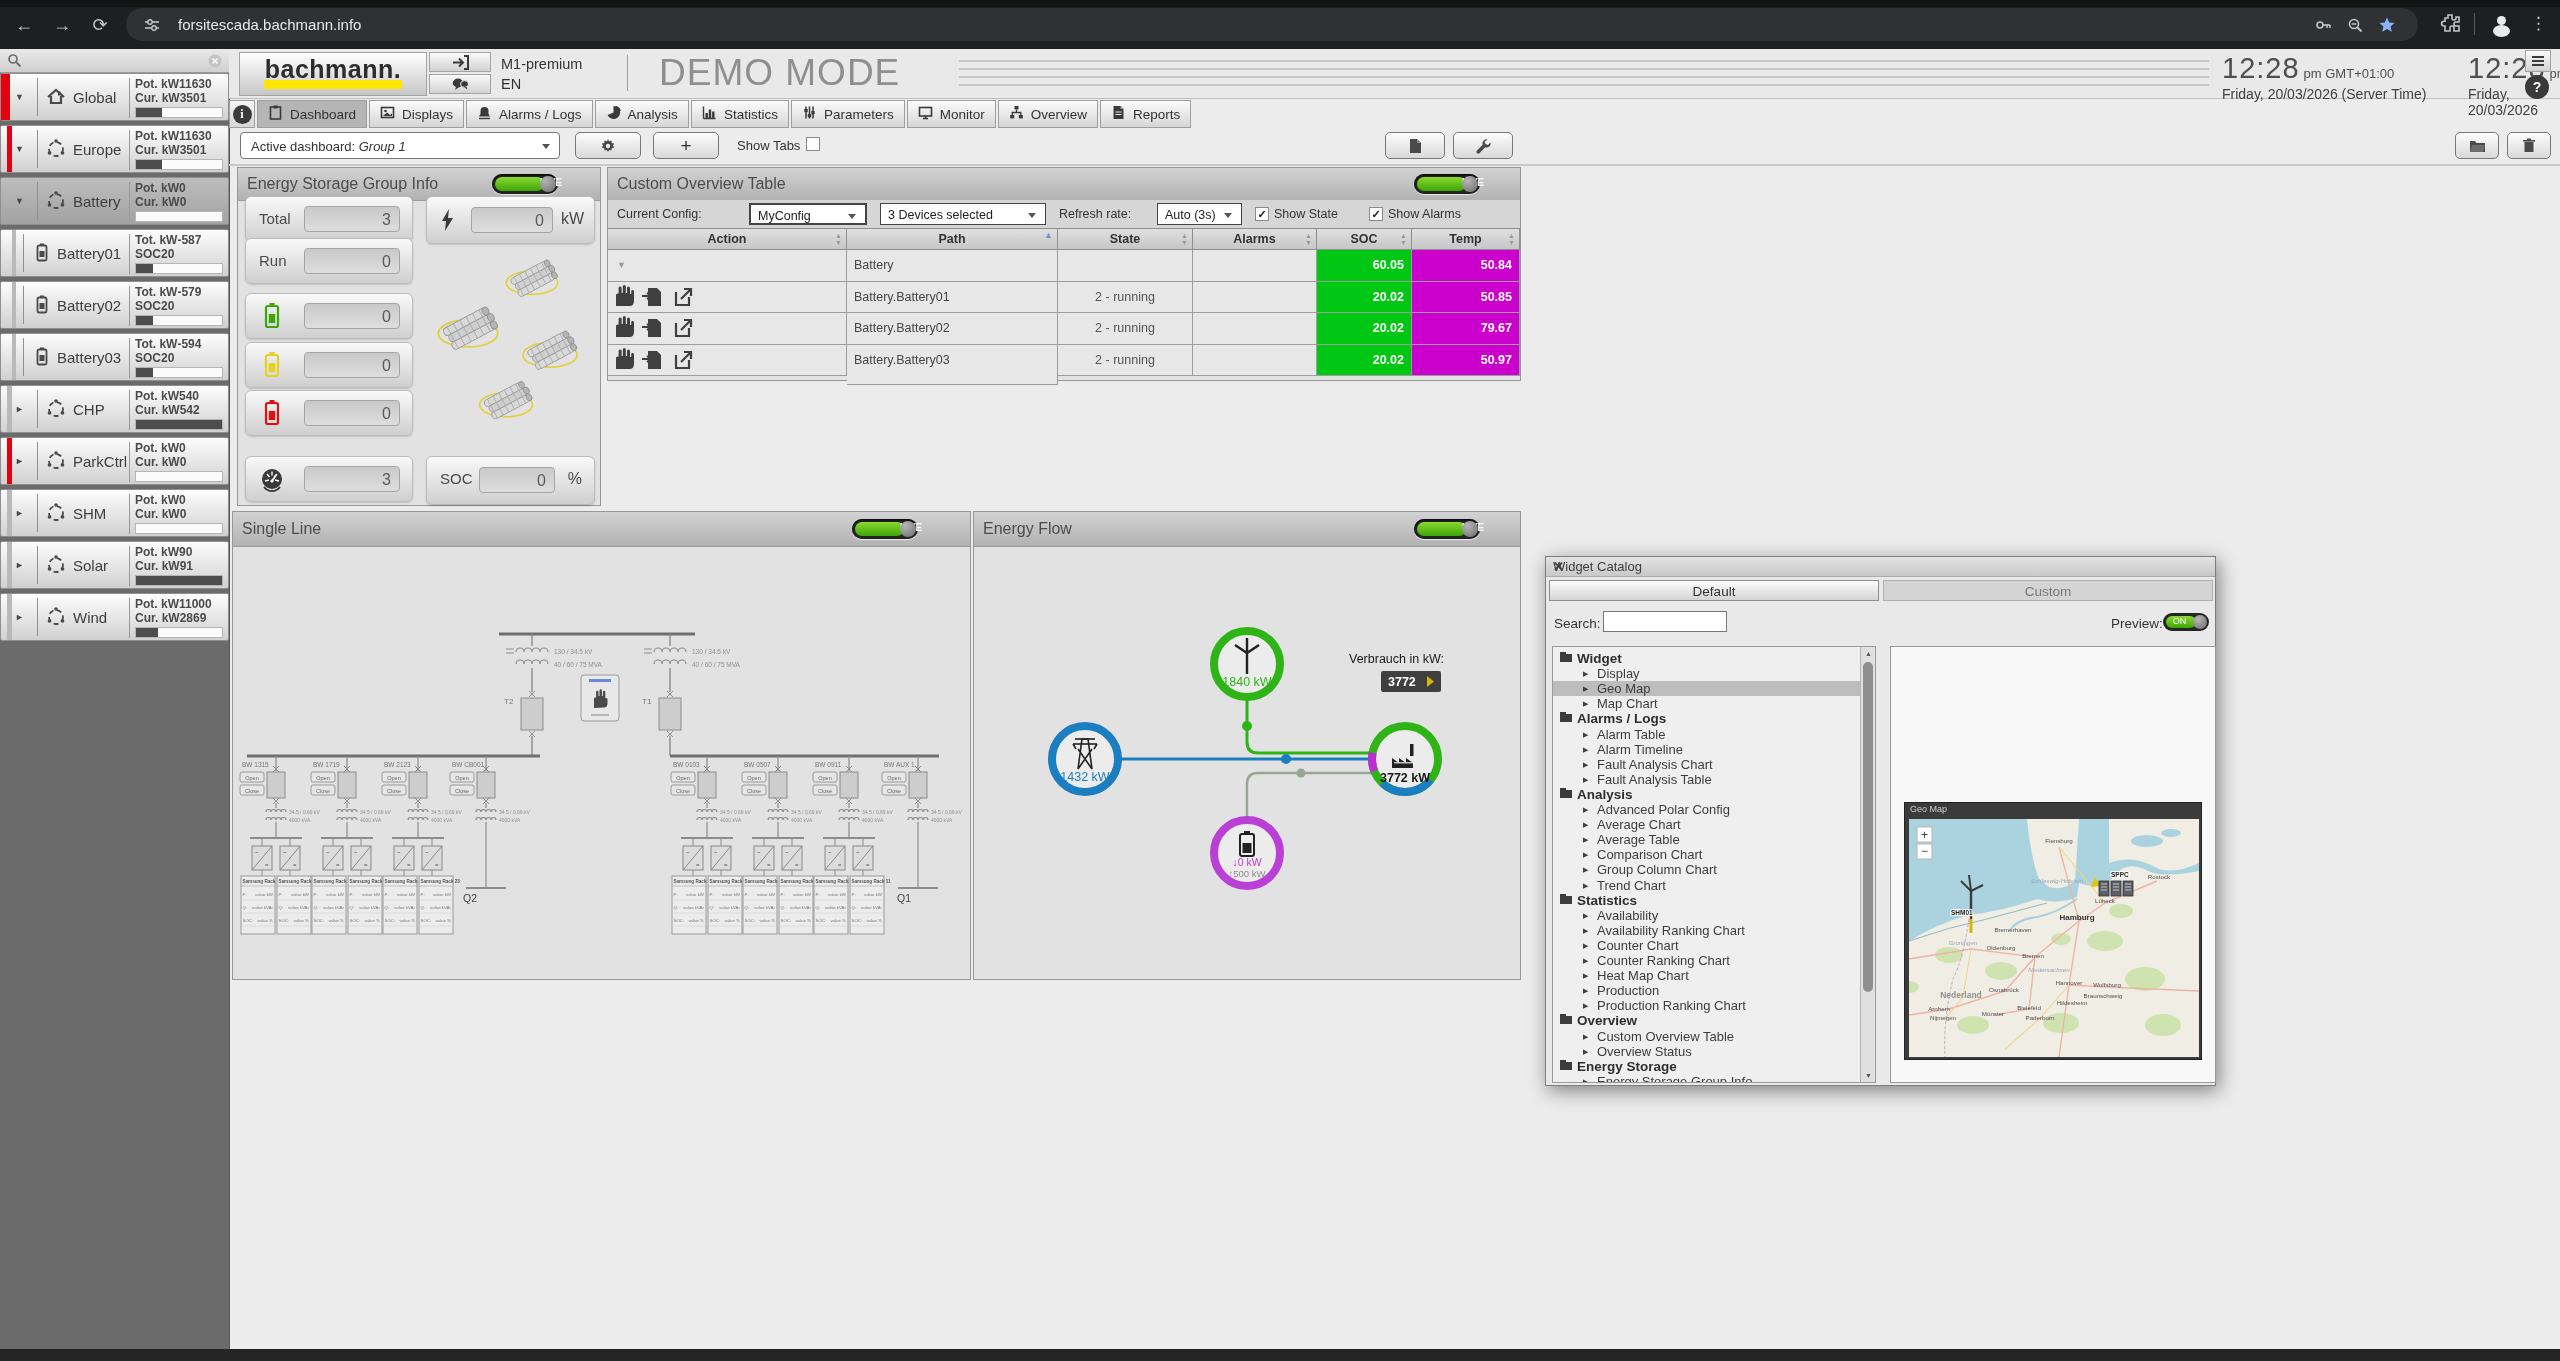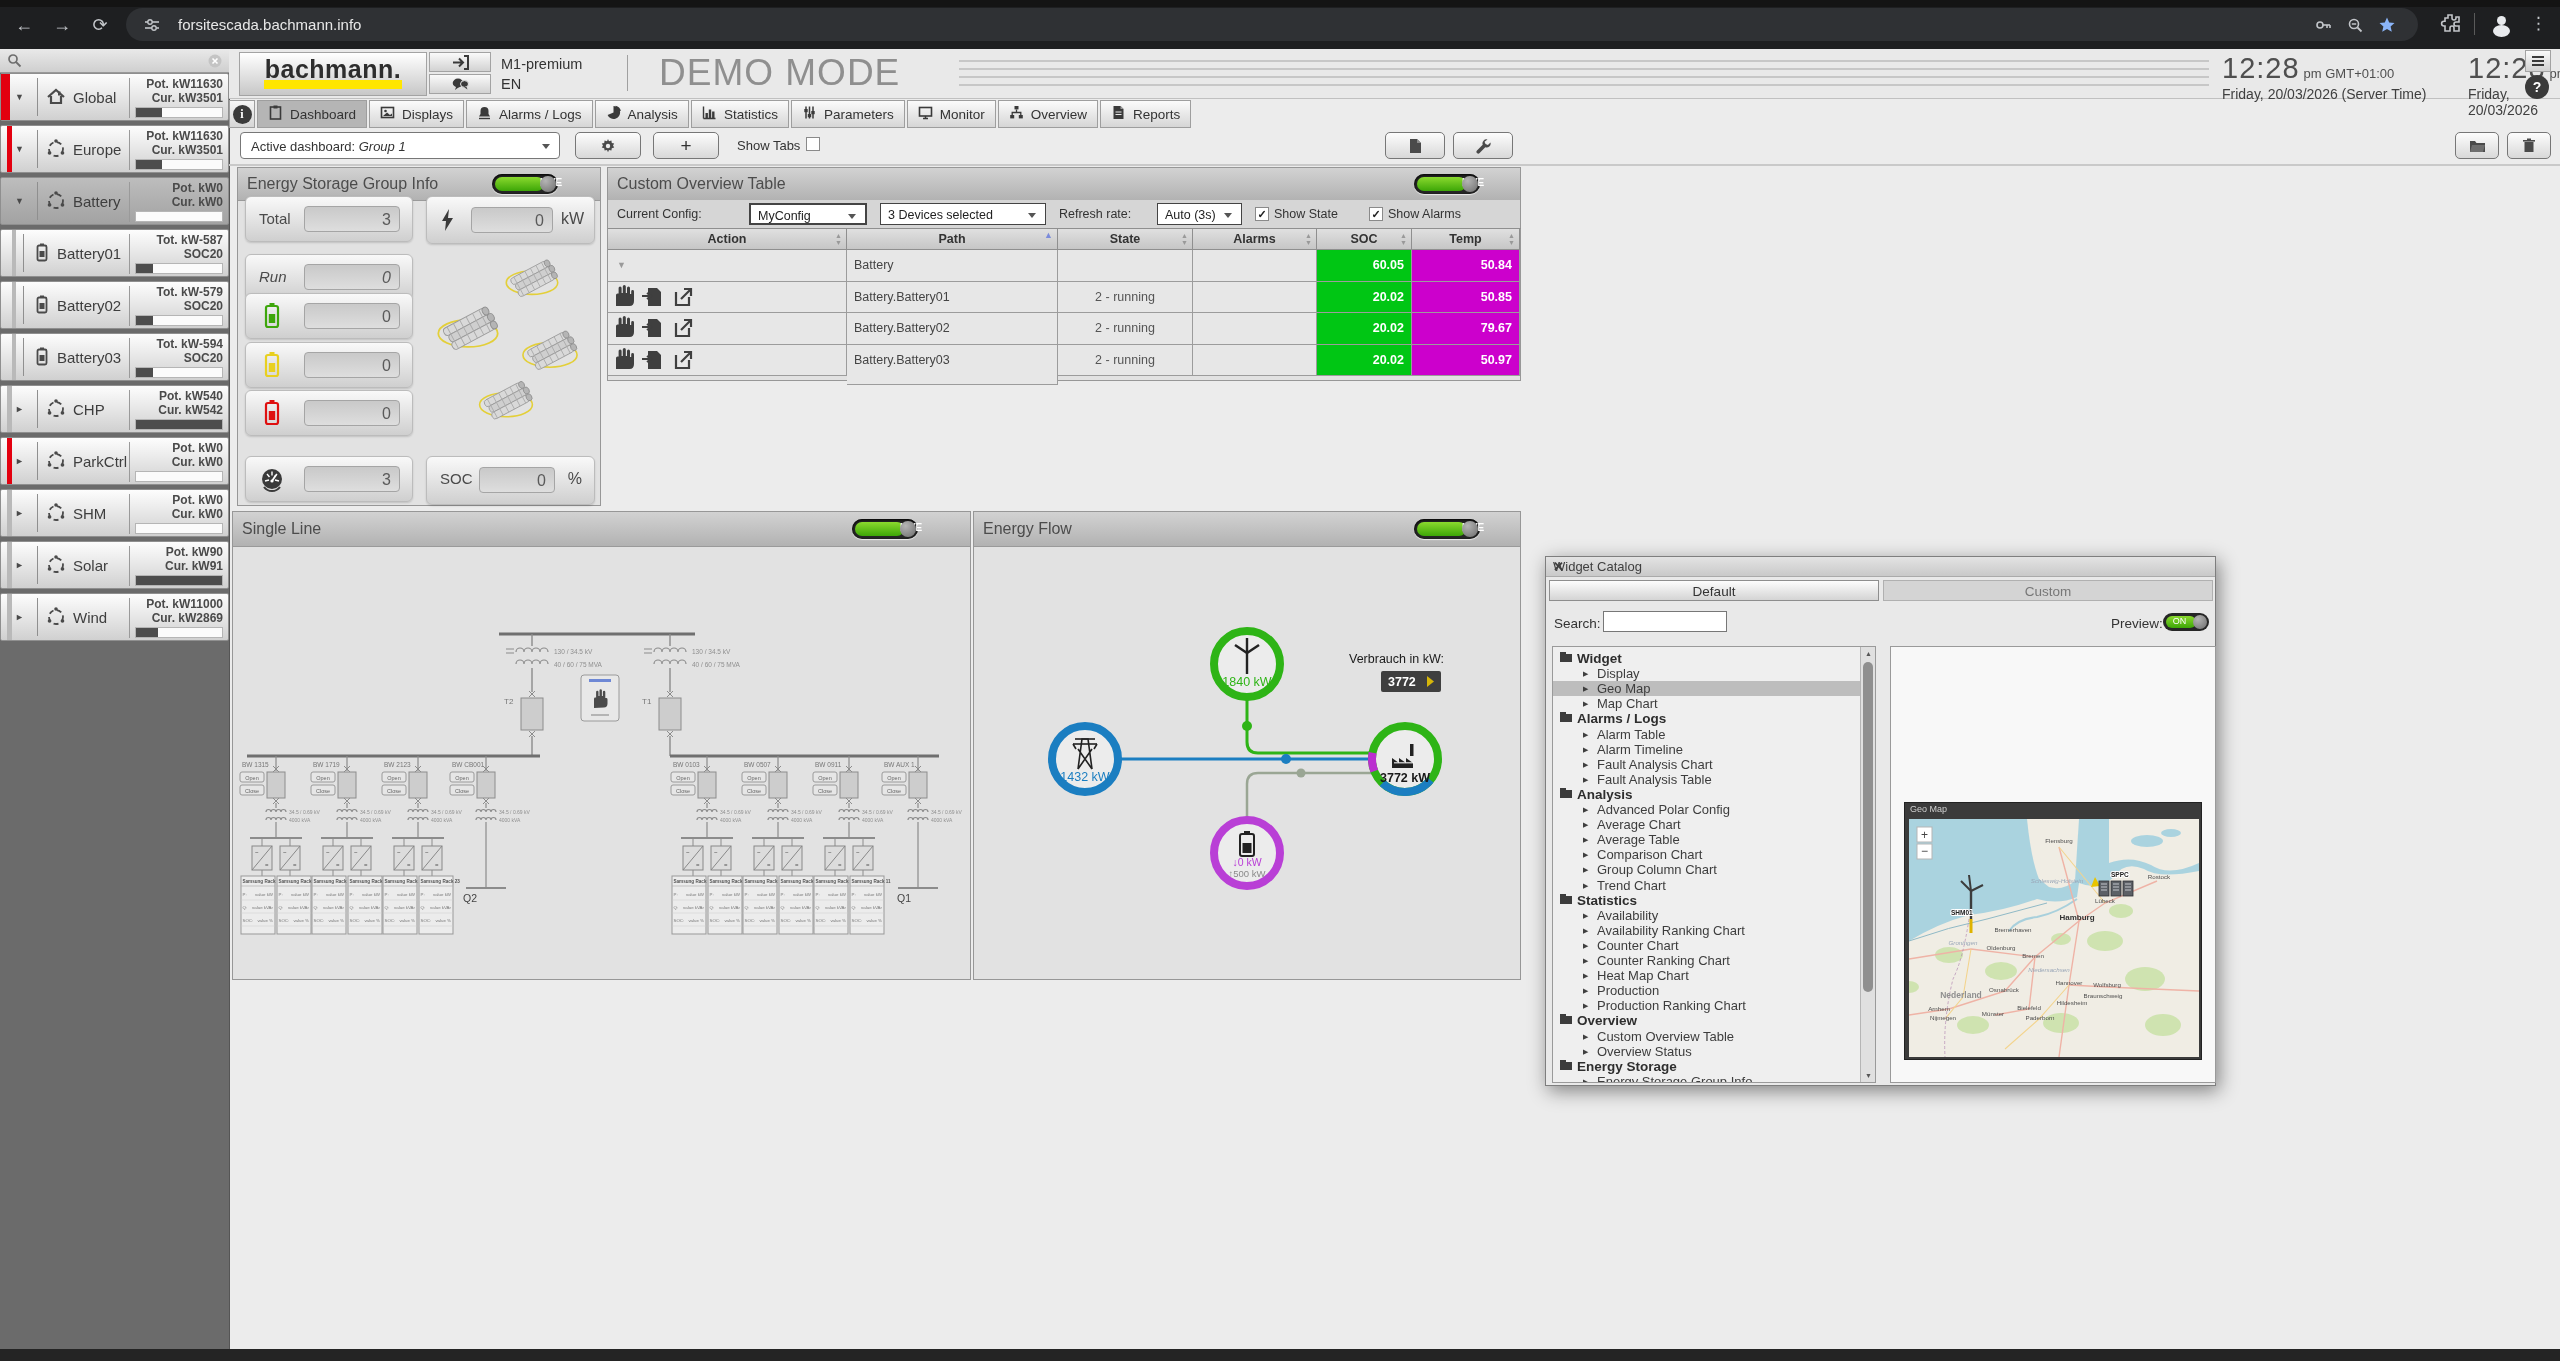--- a/index.html
+++ b/index.html
@@ -22,21 +22,21 @@
   .sb-search{position:absolute;left:0;top:0;width:229px;height:23px;background:linear-gradient(#e9e9e9,#cfcfcf);border-bottom:1px solid #999;}
   .sb-row{position:absolute;left:0;width:229px;height:48px;background:linear-gradient(#fdfdfd,#d0d0d0);
           border:1px solid #8f8f8f;box-sizing:border-box;border-radius:2px;}
   .sb-row.selected{background:linear-gradient(#bdbdbd,#a2a2a2);}
   .sb-accent{position:absolute;top:0;bottom:0;}
   .sb-arrow{position:absolute;top:18px;font-size:9px;color:#4a4a4a;}
   .sb-sep{position:absolute;top:4px;bottom:4px;width:1px;background:#8f8f8f;}
   .sb-ico{position:absolute;top:12px;width:22px;height:22px;}
   .sb-label{position:absolute;top:15px;font-size:15px;color:#3e3e3e;}
   .sb-vals{position:absolute;right:5px;top:4px;width:88px;border-left:1px solid #9a9a9a;padding-left:5px;}
-  .sb-kv{display:flex;justify-content:flex-end;font-size:12px;font-weight:bold;color:#4a4a4a;line-height:13.5px;}
+  .sb-kv{display:flex;justify-content:flex-start;font-size:12px;font-weight:bold;color:#4a4a4a;line-height:13.5px;}
   .sb-bar{margin-top:2px;height:9px;background:#fbfbfb;border:1px solid #b5b5b5;position:relative;}
   .sb-bar i{position:absolute;left:0;top:0;bottom:0;background:#4d4d4d;}
   
   .hdr{position:absolute;left:229px;top:49px;width:2331px;height:49px;background:#e9e9e9;border-bottom:1px solid #c0c0c0;}
   .logo-box{position:absolute;left:10px;top:3px;width:186px;height:42px;background:linear-gradient(#ffffff,#c7c7c7);border:1px solid #a3a3a3;}
   .logo-txt{position:absolute;left:0;right:0;top:2px;text-align:center;font-size:25px;font-weight:bold;color:#2d2d2d;letter-spacing:.5px;}
   .logo-bar{position:absolute;left:24px;right:24px;bottom:6px;height:9px;background:#ffe600;}
   .hdr-btncol{position:absolute;left:200px;top:3px;width:62px;height:42px;}
   .hdr-btn{position:absolute;left:0;width:62px;height:20px;background:linear-gradient(#fafafa,#d2d2d2);border:1px solid #a3a3a3;box-sizing:border-box;text-align:center;}
   .hdr-meta{position:absolute;font-size:14.5px;color:#333;}
@@ -626,21 +626,21 @@
         <span class="grn"></span>
           <span class="txt">LIVE</span>
           <span class="knob"></span>
       </div>
     </div>
     <div id="storage-rows">
         <div class="card" style="left: 7px; top: 28px; width: 166px; height: 44px;">
           <span class="lab">Total</span>
           <div class="field" style="left: 58px; top: 9px; width: 96px;">3</div>
         </div>
-        <div class="card" style="left: 7px; top: 86px; width: 166px; height: 44px; font-style: italic;">
+        <div class="card" style="left: 7px; top: 70px; width: 166px; height: 44px;">
           <span class="lab">Run</span>
           <div class="field" style="left: 58px; top: 9px; width: 96px;">0</div>
         </div>
         <div class="card" style="left: 7px; top: 125px; width: 166px; height: 44px;">
           <span style="position: absolute; left: 14px; top: 8px;"><svg width="24" height="28" viewBox="0 0 24 28">
               <rect x="6" y="4" width="12" height="21" rx="2" fill="none" stroke="#3da60b" stroke-width="2.2"></rect>
               <rect x="9.5" y="1" width="5" height="2.6" fill="#3da60b"></rect>
               <rect x="8.8" y="12" width="6.4" height="9" fill="#3da60b"></rect>
             </svg></span>
           <div class="field" style="left: 58px; top: 9px; width: 96px;">0</div>

